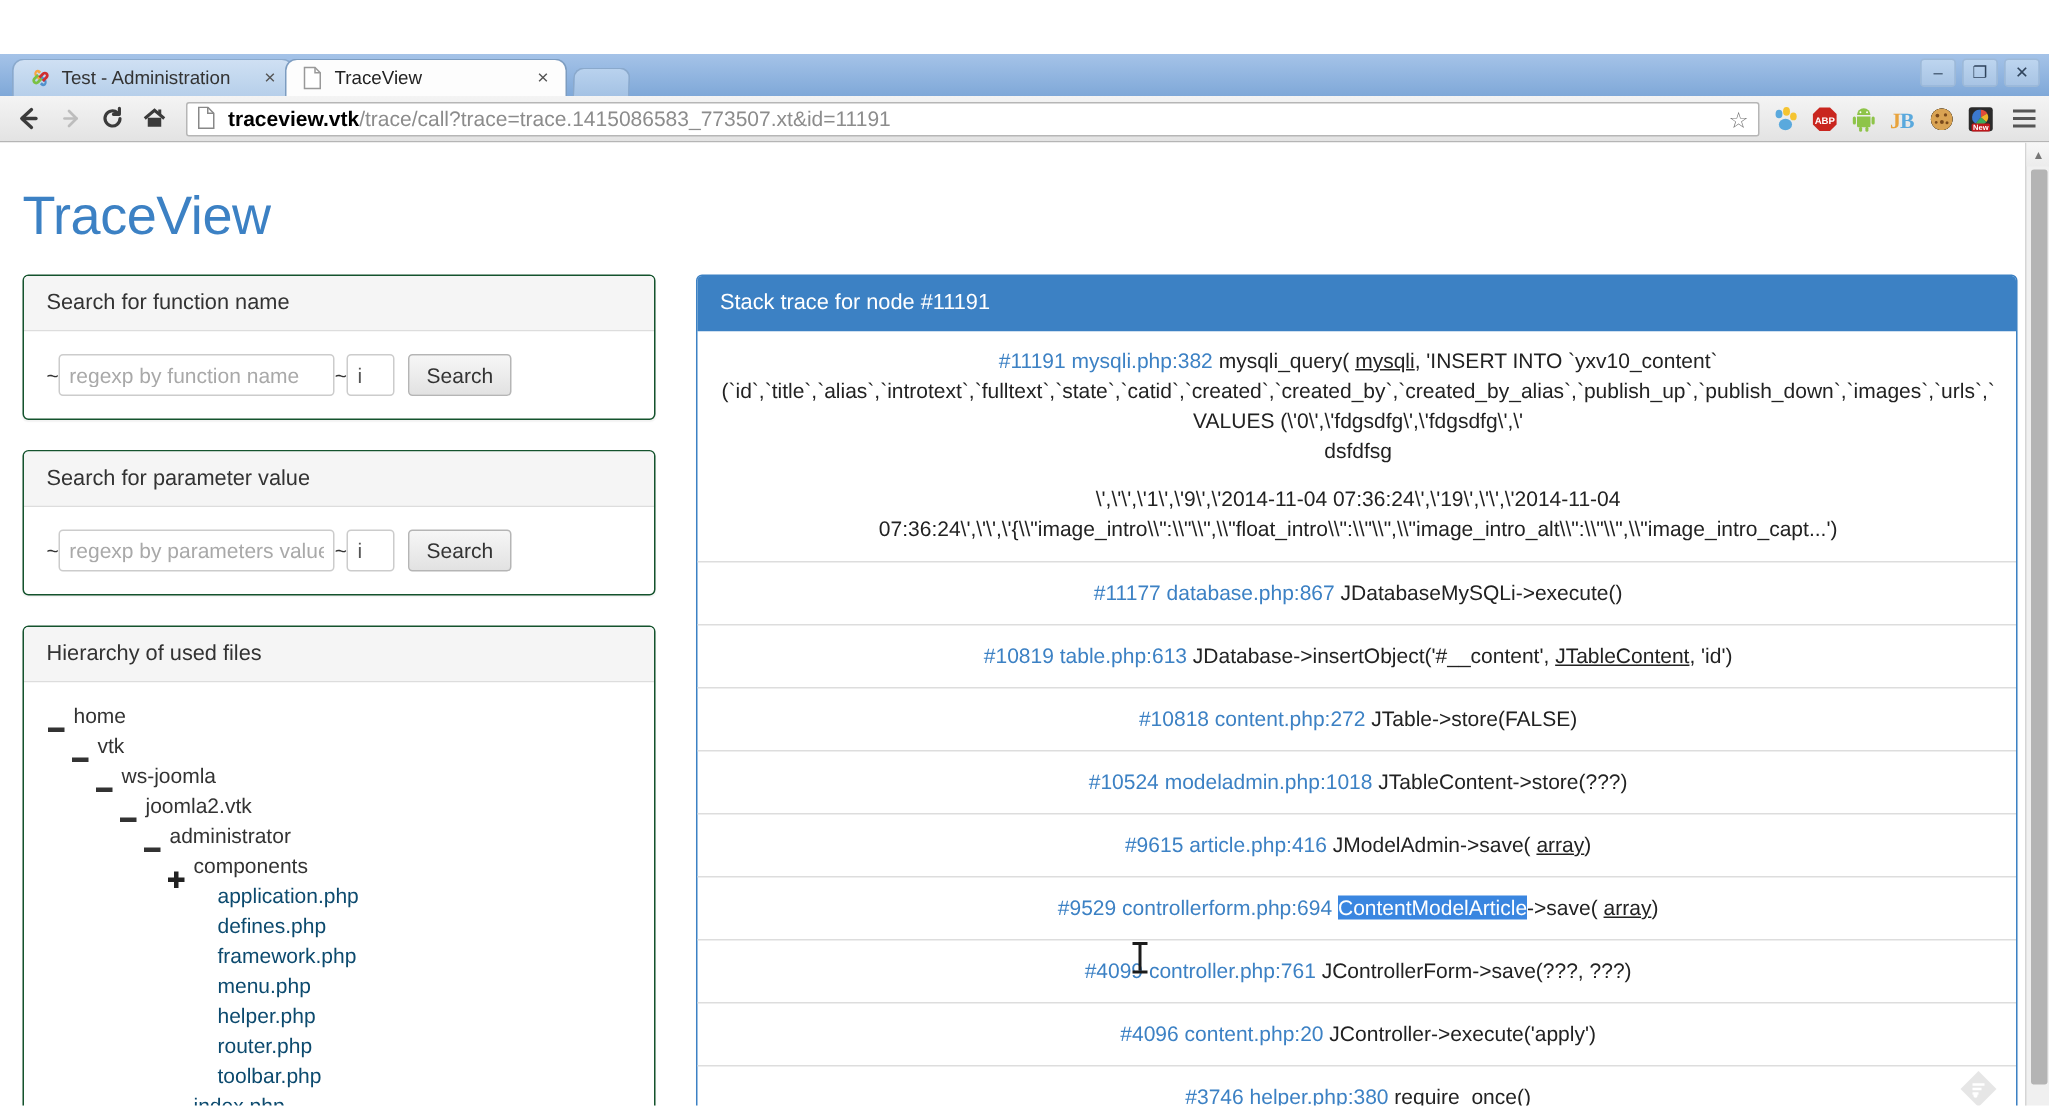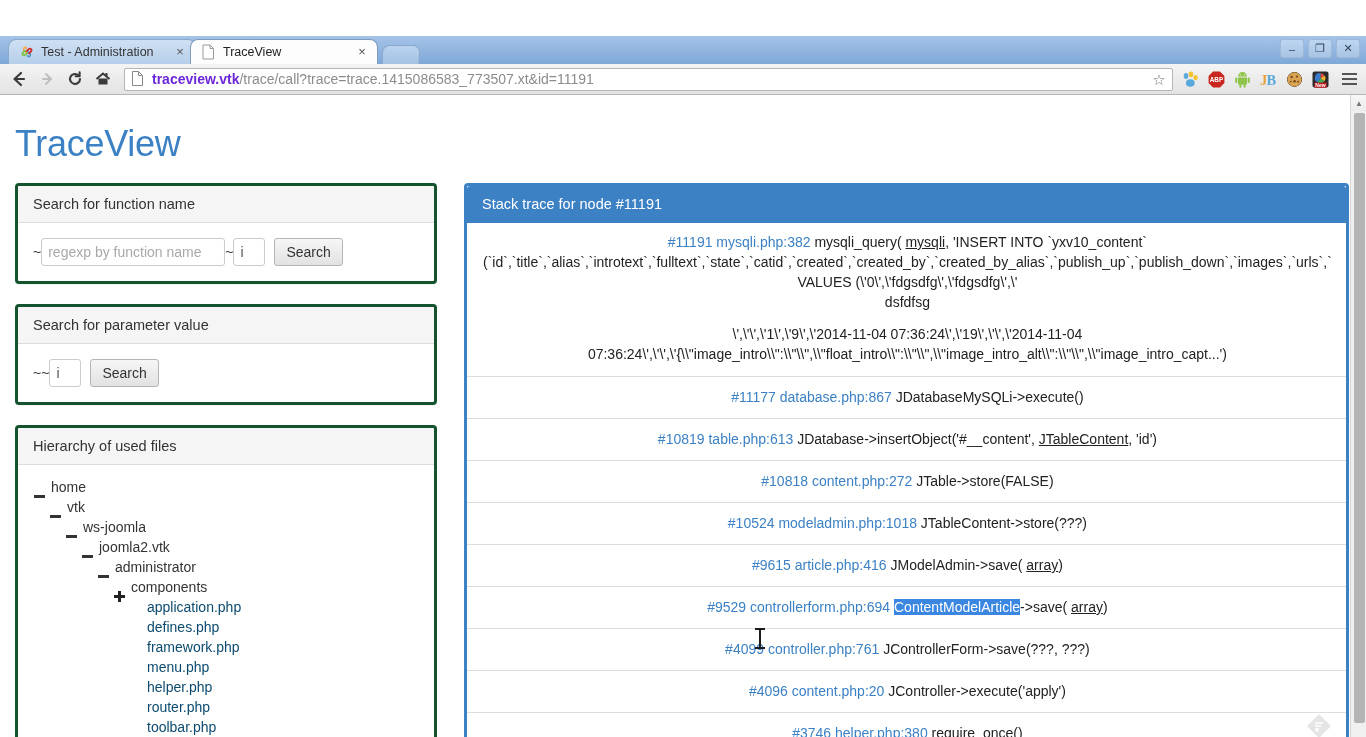--- a/index.html
+++ b/index.html
@@ -105,21 +105,21 @@
     background: #fff;
     border: 1px solid #b6b6b6;
     border-radius: 2px;
     display: flex;
     align-items: center;
     padding: 0 4px;
     position: relative;
   }
   .omni-icon { width: 16px; height: 16px; margin: 0 5px 0 2px; flex:0 0 16px;}
   .omni-text { font-size: 14px; color: #8c8c8c; white-space: nowrap; overflow: hidden;}
-  .omni-text .host { color: #6d28d9; font-weight: 600; }
+  .omni-text .host { color: #000000; font-weight: 600; }
   .star {
     position: absolute; right: 4px; top: 2px;
     width: 18px; height: 18px; color: #777; font-size: 15px;
     display:flex; align-items:center; justify-content:center;
   }
   .ext-icons { display: flex; align-items: center; gap: 7px; padding-right: 2px;}
   .ext { width: 19px; height: 19px; position: relative; display:inline-block;}
   .menu-btn { width: 22px; height: 22px; display:flex; flex-direction:column;
     justify-content:center; gap:3px; align-items:center; margin-left:4px;}
   .menu-btn i { display:block; width:15px; height:2px; background:#555; }
@@ -146,21 +146,21 @@
     margin: 28px 0 18px 0;
     padding-left: 0;
     letter-spacing: -0.3px;
   }
 
   .columns { display: flex; align-items: flex-start; }
   .col-left { width: 422px; flex: 0 0 422px; }
   .col-right { flex: 1 1 auto; margin-left: 27px; }
 
   .panel {
-    border: 3px solid #14532d;
+    border: 1px solid #14532d;
     border-radius: 4px;
     background: #fff;
     margin-bottom: 20px;
     box-shadow: 0 1px 1px rgba(0,0,0,.05);
   }
   .panel-heading {
     background: #f5f5f5;
     border-bottom: 1px solid #ddd;
     border-top-left-radius: 3px;
     border-top-right-radius: 3px;
@@ -486,20 +486,21 @@
               <button class="btn">Search</button>
             </div>
           </div>
         </div>
 
         <div class="panel">
           <div class="panel-heading">Search for parameter value</div>
           <div class="panel-body">
             <div class="form-inline">
               <span class="tilde">~</span>
+              <input class="inp inp-main" type="text" placeholder="regexp by parameters value" style="">
               <span class="tilde">~</span>
               <input class="inp inp-mod" type="text" value="i" style="">
               <button class="btn">Search</button>
             </div>
           </div>
         </div>
 
         <div class="panel">
           <div class="panel-heading">Hierarchy of used files</div>
           <div class="tree" id="tree-container">

